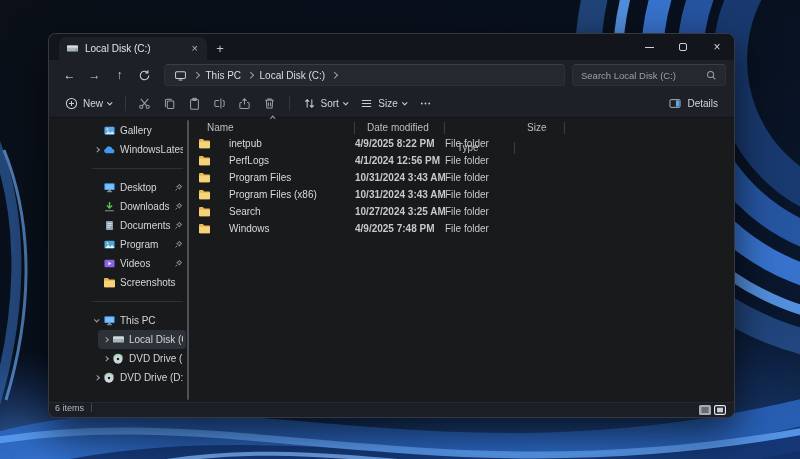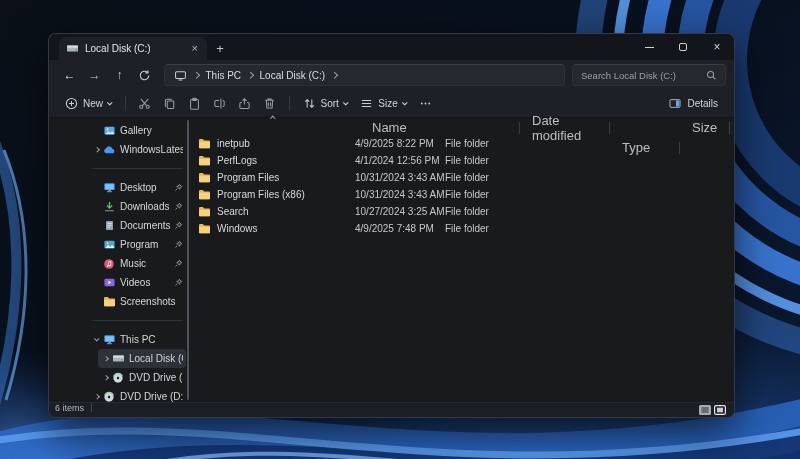--- a/index.html
+++ b/index.html
@@ -69,33 +69,33 @@
   .side-chev { width:10px; color:#9da0a5; display:flex; justify-content:center; flex:none; }
   .side-icon { width:14px; display:flex; justify-content:center; flex:none; }
   .side-label { margin-left:4px; flex:1; white-space:nowrap; overflow:hidden; }
   .side-pin { width:10px; flex:none; display:flex; justify-content:center; }
   .side-div { height:1px; background:#2e3137; margin:9px 3px; }
   .side-scroll { position:absolute; right:0; top:2px; bottom:2px; width:2px; background:#4d525a; border-radius:2px; }
   .indent { margin-left:9px; }
 
   
   .main { flex:1; padding:2px 4px 0 6px; min-width:0; position:relative; }
-  .lhead { display:flex; align-items:center; height:15px; font-size:13px; color:#bcbfc4; position:relative;justify-content:flex-end; }
+  .lhead { display:flex; align-items:center; height:15px; font-size:10px; color:#bcbfc4; position:relative; }
   .lhead .hc { padding-left:12px; border-right:1px solid #3a3d43; height:12px; display:flex; align-items:center; }
   .hc.c-name { width:160px; }
   .hc.c-date { width:90px; }
   .hc.c-type { width:70px;margin-top:40px; }
   .hc.c-size { width:50px; }
   .sortcaret { position:absolute; left:76px; top:-3px; color:#a8abb0; }
   .chev.u { transform:rotate(-135deg); width:3.5px; height:3.5px; border-width:1px; display:block; }
 
   .lrow { display:flex; align-items:center; height:17px; font-size:10px; color:#d8dadd; border-radius:3px; }
   .lc { white-space:nowrap; overflow:hidden; }
-  .lc.c-name { width:160px; display:flex; align-items:center; gap:6px; padding-left:3px; }
-  .lc.c-date { width:90px; color:#c6c9cd; }
+  .lc.c-name { width:160px; display:flex; align-items:center; gap:18px; padding-left:3px; }
+  .lc.c-date { width:90px; color:#c6c9cd;font-weight:bold; }
   .lc.c-type { width:70px; color:#c6c9cd; }
   .lc.c-size { width:50px; }
 
   
   .statusbar { height:15px; flex:none; background:#1b1e24; border-top:1px solid #26292f;
                display:flex; padding:0 6px; font-size:9px; color:#b4b7bc; }
   .st-div { width:1px; height:9px; background:#41454c; margin-left:7px; }
   .st-spacer { flex:1; }
   .st-toggle { display:flex; align-items:center; gap:3px; margin-right:2px; }
 
@@ -382,38 +382,20 @@
         <span class="side-pin">
           <svg width="9" height="9" viewBox="0 0 10 10" fill="none" stroke="#9da0a5" stroke-width="1">
               <path d="M5.9 1.4 8.6 4.1 6.8 4.6 6.2 6.9 3.1 3.8 5.4 3.2z"></path>
               <path d="M3.5 6.5 1.7 8.3"></path>
             </svg>
         </span>
       </div>
       <div class="side-item">
         <span class="side-chev"></span>
         <span class="side-icon">
-          <svg width="12" height="12" viewBox="0 0 14 14">
-              <circle cx="7" cy="7" r="5.6" fill="#e0527a"></circle>
-              <path d="M6.2 9.4V4.6l3-.7v4.8" stroke="#fff" stroke-width=".9" fill="none"></path>
-              <circle cx="5.5" cy="9.4" r="1" fill="#fff"></circle>
-              <circle cx="8.5" cy="8.7" r="1" fill="#fff"></circle>
-            </svg>
-        </span>
-        <span class="side-label">Music</span>
-        <span class="side-pin">
-          <svg width="9" height="9" viewBox="0 0 10 10" fill="none" stroke="#9da0a5" stroke-width="1">
-              <path d="M5.9 1.4 8.6 4.1 6.8 4.6 6.2 6.9 3.1 3.8 5.4 3.2z"></path>
-              <path d="M3.5 6.5 1.7 8.3"></path>
-            </svg>
-        </span>
-      </div>
-      <div class="side-item">
-        <span class="side-chev"></span>
-        <span class="side-icon">
           <svg width="13" height="11" viewBox="0 0 14 12">
               <rect x="1.5" y="1.8" width="11" height="8.4" rx="1.5" fill="#8a63e8"></rect>
               <path d="M5.8 4.2 9 6l-3.2 1.8z" fill="#fff"></path>
             </svg>
         </span>
         <span class="side-label">Videos</span>
         <span class="side-pin">
           <svg width="9" height="9" viewBox="0 0 10 10" fill="none" stroke="#9da0a5" stroke-width="1">
               <path d="M5.9 1.4 8.6 4.1 6.8 4.6 6.2 6.9 3.1 3.8 5.4 3.2z"></path>
               <path d="M3.5 6.5 1.7 8.3"></path>

